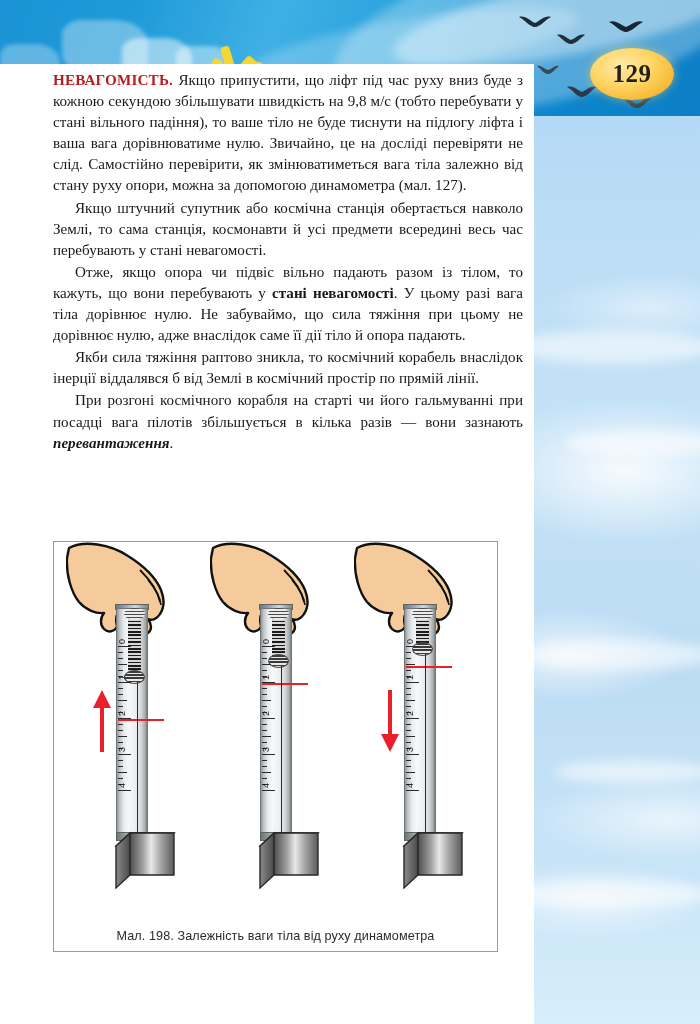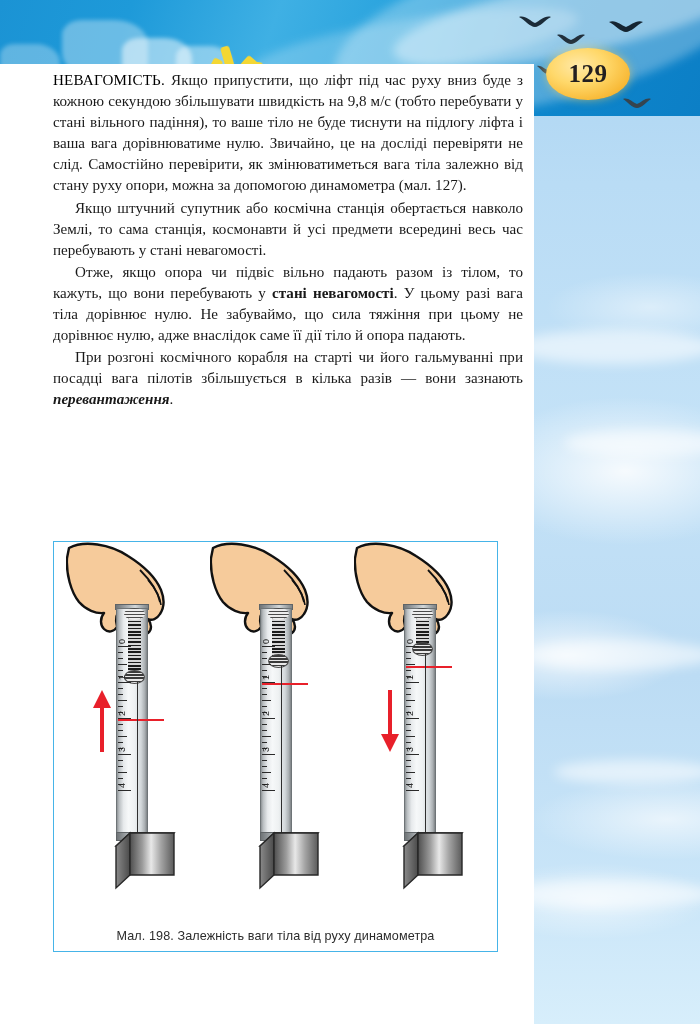--- a/index.html
+++ b/index.html
@@ -95,21 +95,21 @@
     background: #ffffff;
   }
 
   
   .bird { position: absolute; }
   .bird svg { display: block; }
 
   
   .page-badge {
     position: absolute;
-    left: 546px; top: 48px;
+    left: 590px; top: 48px;
     width: 84px; height: 52px;
     border-radius: 50%;
     background: radial-gradient(ellipse at 38% 34%, #ffe9a8 0%, #ffd86a 38%, #f7b733 76%, #eda023 100%);
     display: flex;
     align-items: center;
     justify-content: center;
     box-shadow: 0 0 10px rgba(255,210,90,0.55);
   }
   .page-badge span {
     font-family: "Liberation Serif", serif;
@@ -131,22 +131,22 @@
     line-height: 21.1px;
     color: #191919;
     text-align: justify;
     margin: 0 0 0 0;
     text-indent: 22px;
     hyphens: auto;
   }
   .para.first { text-indent: 0; }
   .para + .para { margin-top: 1px; }
   .kw {
-    color: #000000;
-    font-weight: normal;
+    color: #b91c1c;
+    font-weight: bold;
     letter-spacing: 0.2px;
   }
   .b { font-weight: bold; }
   .i { font-style: italic; font-weight: bold; margin-top: 20px; }
 
   
   .figure {
     position: absolute;
     left: 53px; top: 541px;
     width: 445px; height: 411px;
@@ -347,20 +347,21 @@
   </div>
 
   <div class="content">
 
     <p class="para first"><span class="kw">НЕВАГОМІСТЬ.</span><span> Якщо припустити, що ліфт під час руху вниз буде з кожною секундою збільшувати швидкість на 9,8 м/с (тобто перебувати у стані вільного падіння), то ваше тіло не буде тиснути на підлогу ліфта і ваша вага дорівнюватиме нулю. Звичайно, це на досліді перевіряти не слід. Самостійно перевірити, як змінюватиметься вага тіла залежно від стану руху опори, можна за допомогою динамометра (мал. 127).</span></p>
 
     <p class="para"><span>Якщо штучний супутник або космічна станція обертається навколо Землі, то сама станція, космонавти й усі предмети всередині весь час перебувають у стані невагомості.</span></p>
 
     <p class="para"><span>Отже, якщо опора чи підвіс вільно падають разом із тілом, то кажуть, що вони перебувають у </span><span class="b">стані невагомості</span><span>. У цьому разі вага тіла дорівнює нулю. Не забуваймо, що сила тяжіння при цьому не дорівнює нулю, адже внаслідок саме її дії тіло й опора падають.</span></p>
 
+    <p class="para"><span>Якби сила тяжіння раптово зникла, то космічний корабель внаслідок інерції віддалявся б від Землі в космічний простір по прямій лінії.</span></p>
 
     <p class="para"><span>При розгоні космічного корабля на старті чи його гальмуванні при посадці вага пілотів збільшується в кілька разів — вони зазнають </span><span class="i">перевантаження</span><span>.</span></p>
 
   </div>
 
   <div class="figure">
     <div class="fig-inner">
 
       <div class="panel p1">
 

